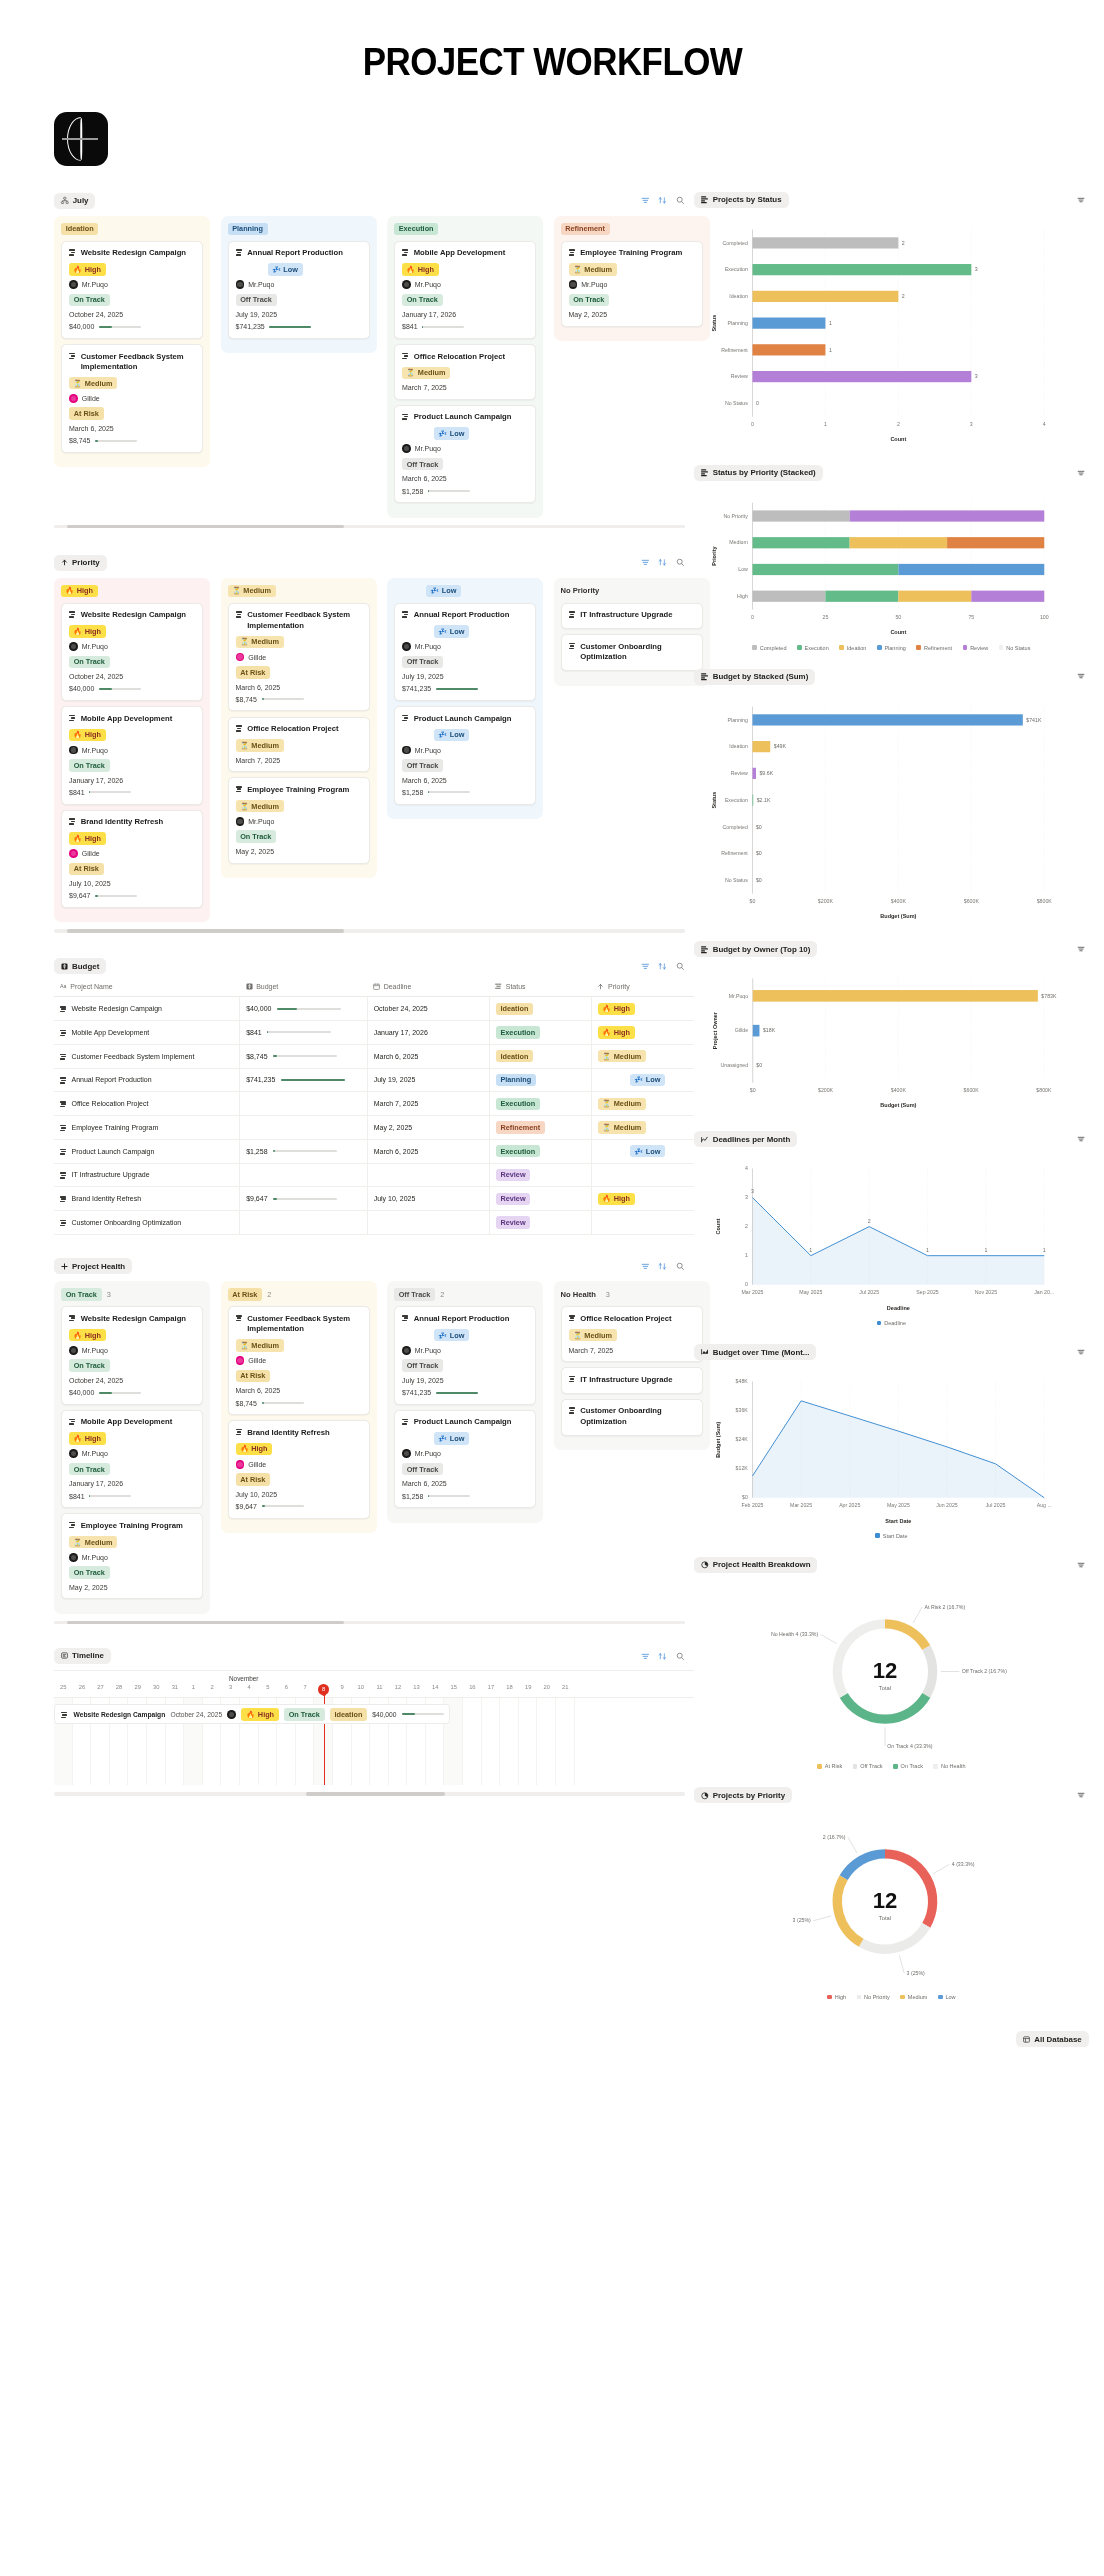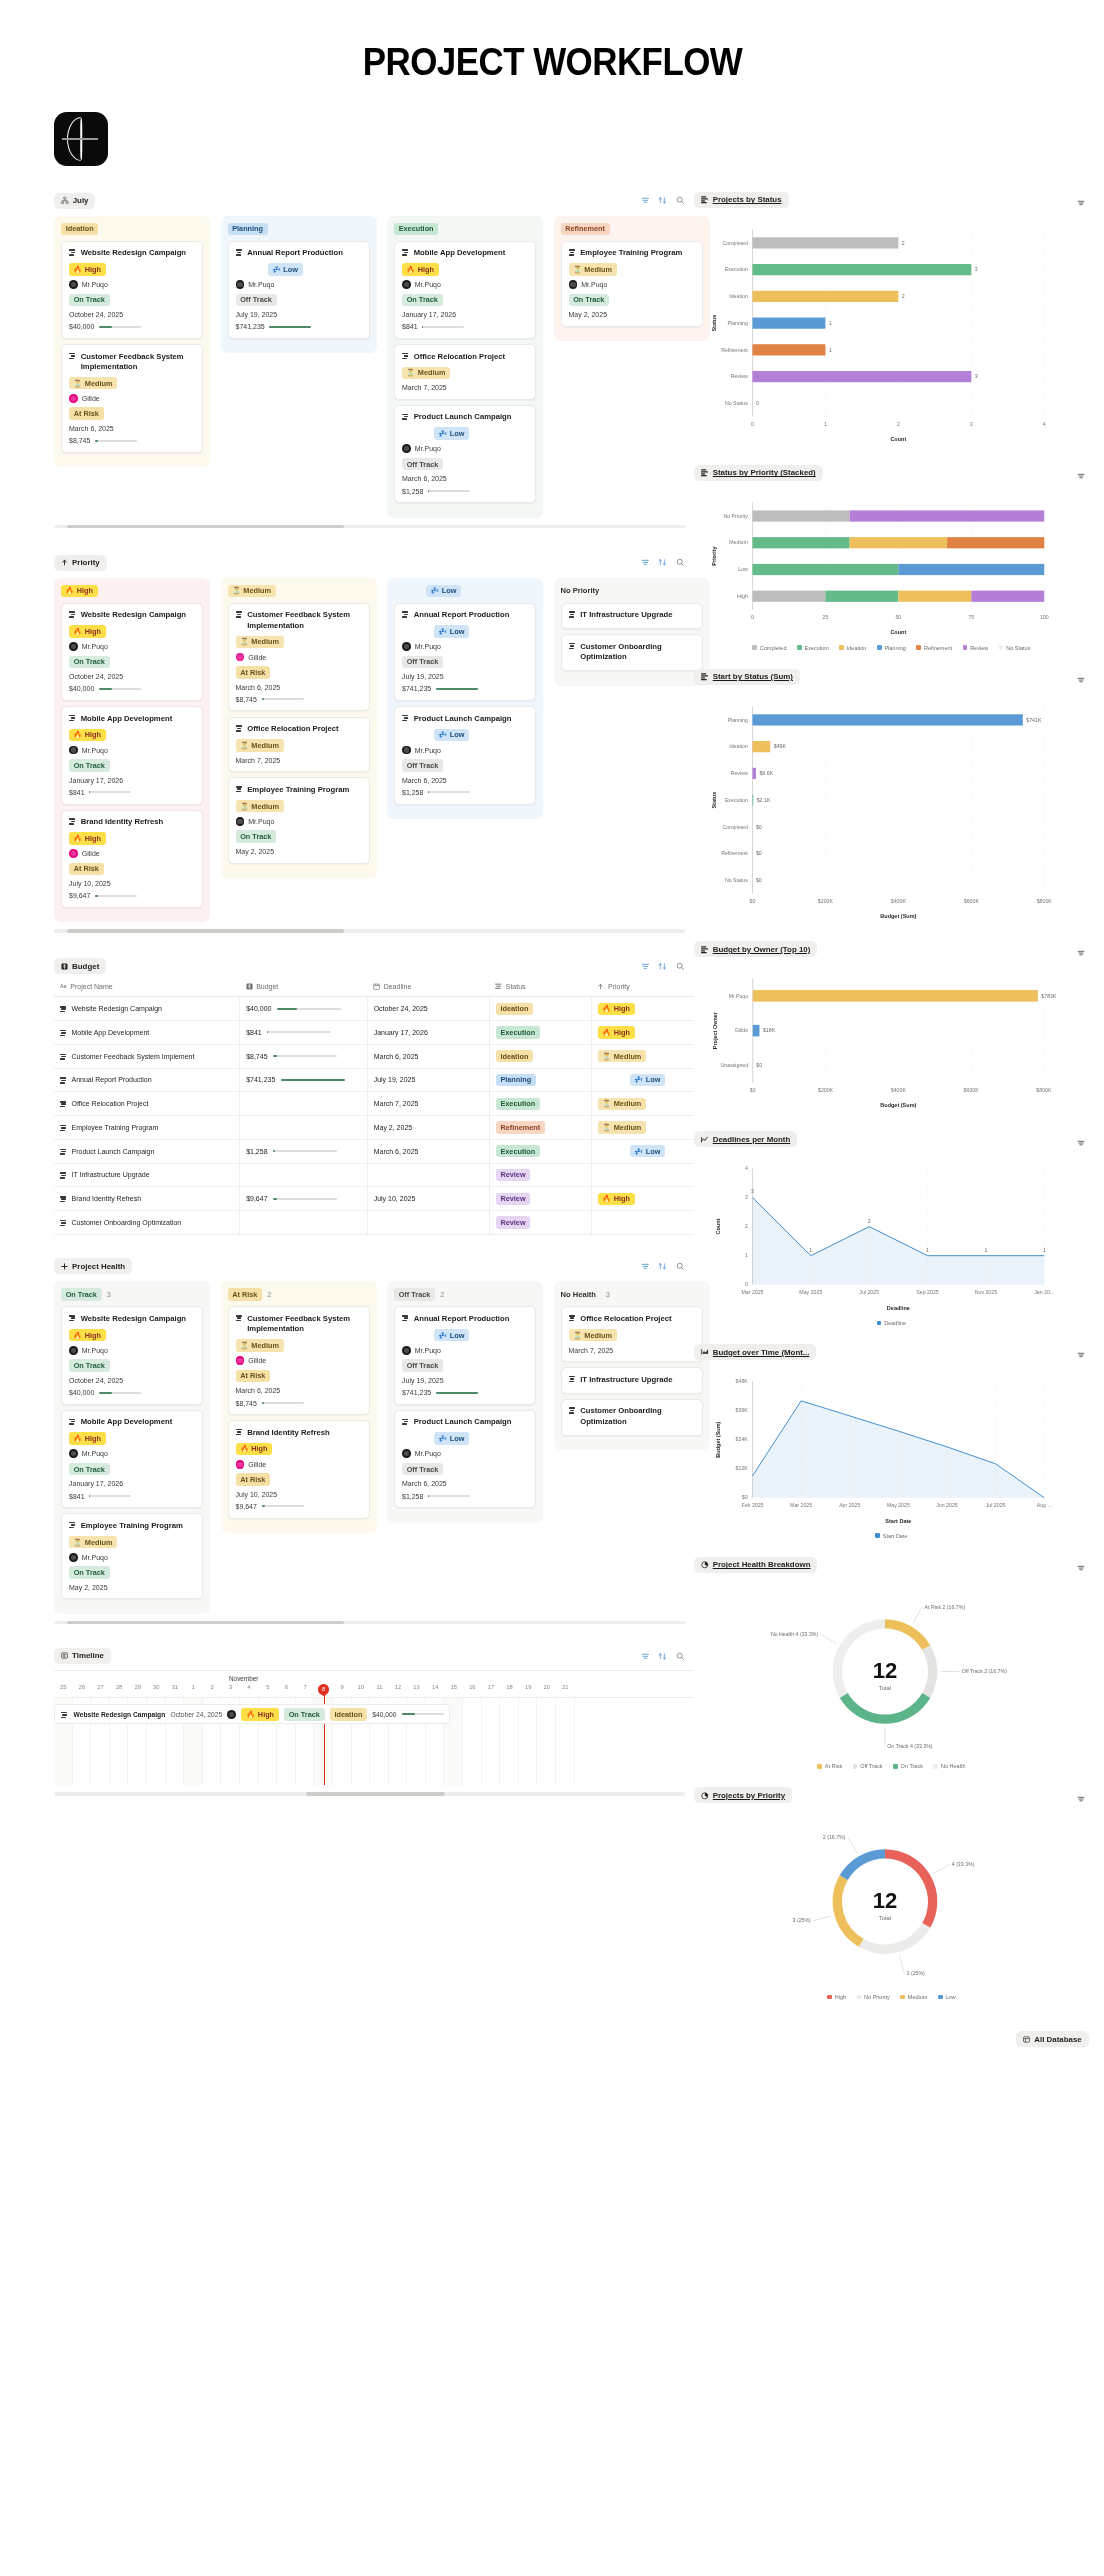--- a/index.html
+++ b/index.html
@@ -117,21 +117,21 @@
   }
   table.db td { padding:5.2px 5.8px; border-bottom:0.6px solid #f0efec; border-right:0.6px solid #f0efec; color:#26241f; vertical-align:middle;}
   table.db td:last-child, table.db th:last-child { border-right:none; }
   table.db th.c0 { width:169px;} table.db th.c1{width:116px;} table.db th.c2{width:111px;} table.db th.c3{width:93px;} table.db th.c4{width:93px;}
   .thc { display:inline-flex; align-items:center; gap:3.5px; }
   .cellname { display:flex; align-items:center; gap:4.1px; }
   .budcell { display:flex; align-items:center; gap:5.2px; }
 
   
   .panel { margin-bottom:11.6px; }
-  .panel-bar { display:flex; align-items:flex-end; justify-content:space-between; padding:2.9px 3.5px 2.9px 0;text-decoration:underline; }
+  .panel-bar { display:flex; align-items:center; justify-content:space-between; padding:2.9px 3.5px 2.9px 0; }
   .chart-area { padding:8.1px 4.7px 3.5px 4.7px; }
   svg { display:block; overflow:visible; }
   .axlab { font-size:9px; fill:#7a7874; font-family:"Liberation Sans", sans-serif;}
   .axttl { font-size:9.5px; fill:#2b2926; font-weight:bold; font-family:"Liberation Sans", sans-serif;}
   .dval  { font-size:9px; fill:#6f6d69; font-family:"Liberation Sans", sans-serif;}
   .legend { display:flex; flex-wrap:wrap; gap:3.5px 10.5px; justify-content:center; margin-top:4.7px; font-size:5.5px; color:#6f6d69;}
   .legend span { display:inline-flex; align-items:center; gap:2.9px;}
   .legend i { width:4.7px; height:4.7px; border-radius:1.2px; display:inline-block;}
 
   
@@ -1464,21 +1464,21 @@
           </div>
         </div>
         <div class="panel">
           <div class="panel-bar">
             <div class="chip">
               <span class="ic">
                 <svg width="7.6" height="7.6" viewBox="0 0 13 13">
                   <path d="M1 1.6h7M1 5h10M1 8.4h5M1 11.4h8" stroke="#24211e" stroke-width="2" stroke-linecap="round"></path>
                 </svg>
               </span>
-              <span>Start by Status (Sum)</span>
+              <span>Budget by Stacked (Sum)</span>
             </div>
             <span class="tool">
               <svg width="8.1" height="8.1" viewBox="0 0 14 14">
                 <path d="M2 4h10M3.5 7h7M5 10h4" stroke="#3a3835" stroke-width="1.3" stroke-linecap="round"></path>
               </svg>
             </span>
           </div>
           <div class="chart-area">
             <svg width="372" height="228" viewBox="0 0 640 392">
               <line x1="92" y1="18" x2="92" y2="340" stroke="#b9b7b3" stroke-width="1"></line>

